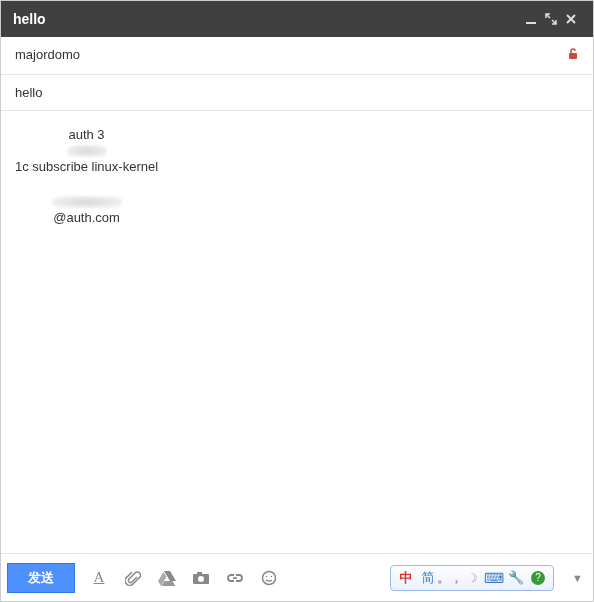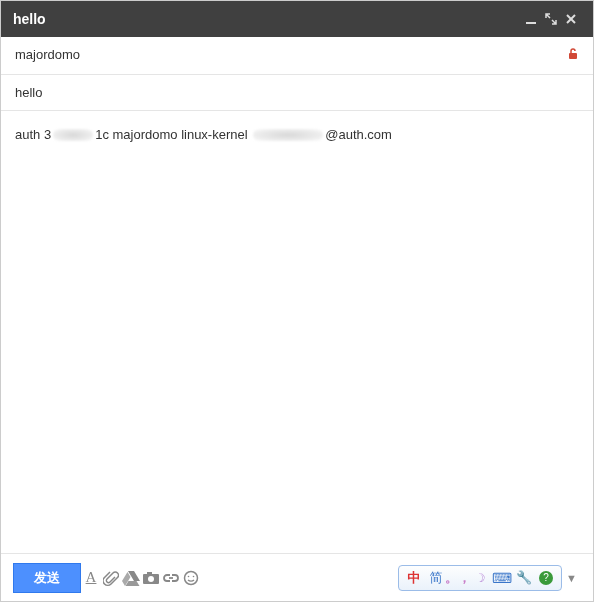--- a/index.html
+++ b/index.html
@@ -31,38 +31,39 @@
   .field-row .lock { color: #d14836; }
 
   .body-area {
     flex: 1;
     padding: 14px;
     font-size: 13px;
     color: #333;
     overflow: auto;
     line-height: 1.5;
   }
-  .body-line { display: inline-flex; align-items: center; gap: 0; }
+  .body-line { display: inline-flex; align-items: center; gap: 0; flex-direction: column; }
   .smudge {
     display: inline-block;
     height: 12px;
     border-radius: 6px;
     background: radial-gradient(ellipse at center, #d8d8d8 0%, #efefef 70%, #fff 100%);
     filter: blur(1px);
     margin: 0 2px;
   }
   .sm1 { width: 40px; }
   .sm2 { width: 70px; }
 
   .bottombar {
     border-top: 1px solid #e5e5e5;
     height: 48px;
     display: flex;
     align-items: center;
-    padding: 0 12px;
+    padding: 0 6px;
+    gap: 14px;
   }
   .send-btn {
     background: #4d90fe;
     color: #fff;
     border: 1px solid #3079ed;
     height: 30px;
     padding: 0 20px;
     font-size: 13px;
     font-weight: bold;
     cursor: pointer;
@@ -138,21 +139,21 @@
 </div>
 
 <div class="field-row">
   <span class="value">hello</span>
 </div>
 
 <div class="body-area">
   <span class="body-line">
     <span>auth 3</span>
     <span class="smudge sm1"></span>
-    <span>1c majordomo linux-kernel</span>
+    <span>1c subscribe linux-kernel</span>
     <span>&nbsp;</span>
     <span class="smudge sm2"></span>
     <span>@auth.com</span>
   </span>
 </div>
 
 <div class="bottombar">
   <button class="send-btn">发送</button>
 
   <span class="tool-icon format-A">A</span>

